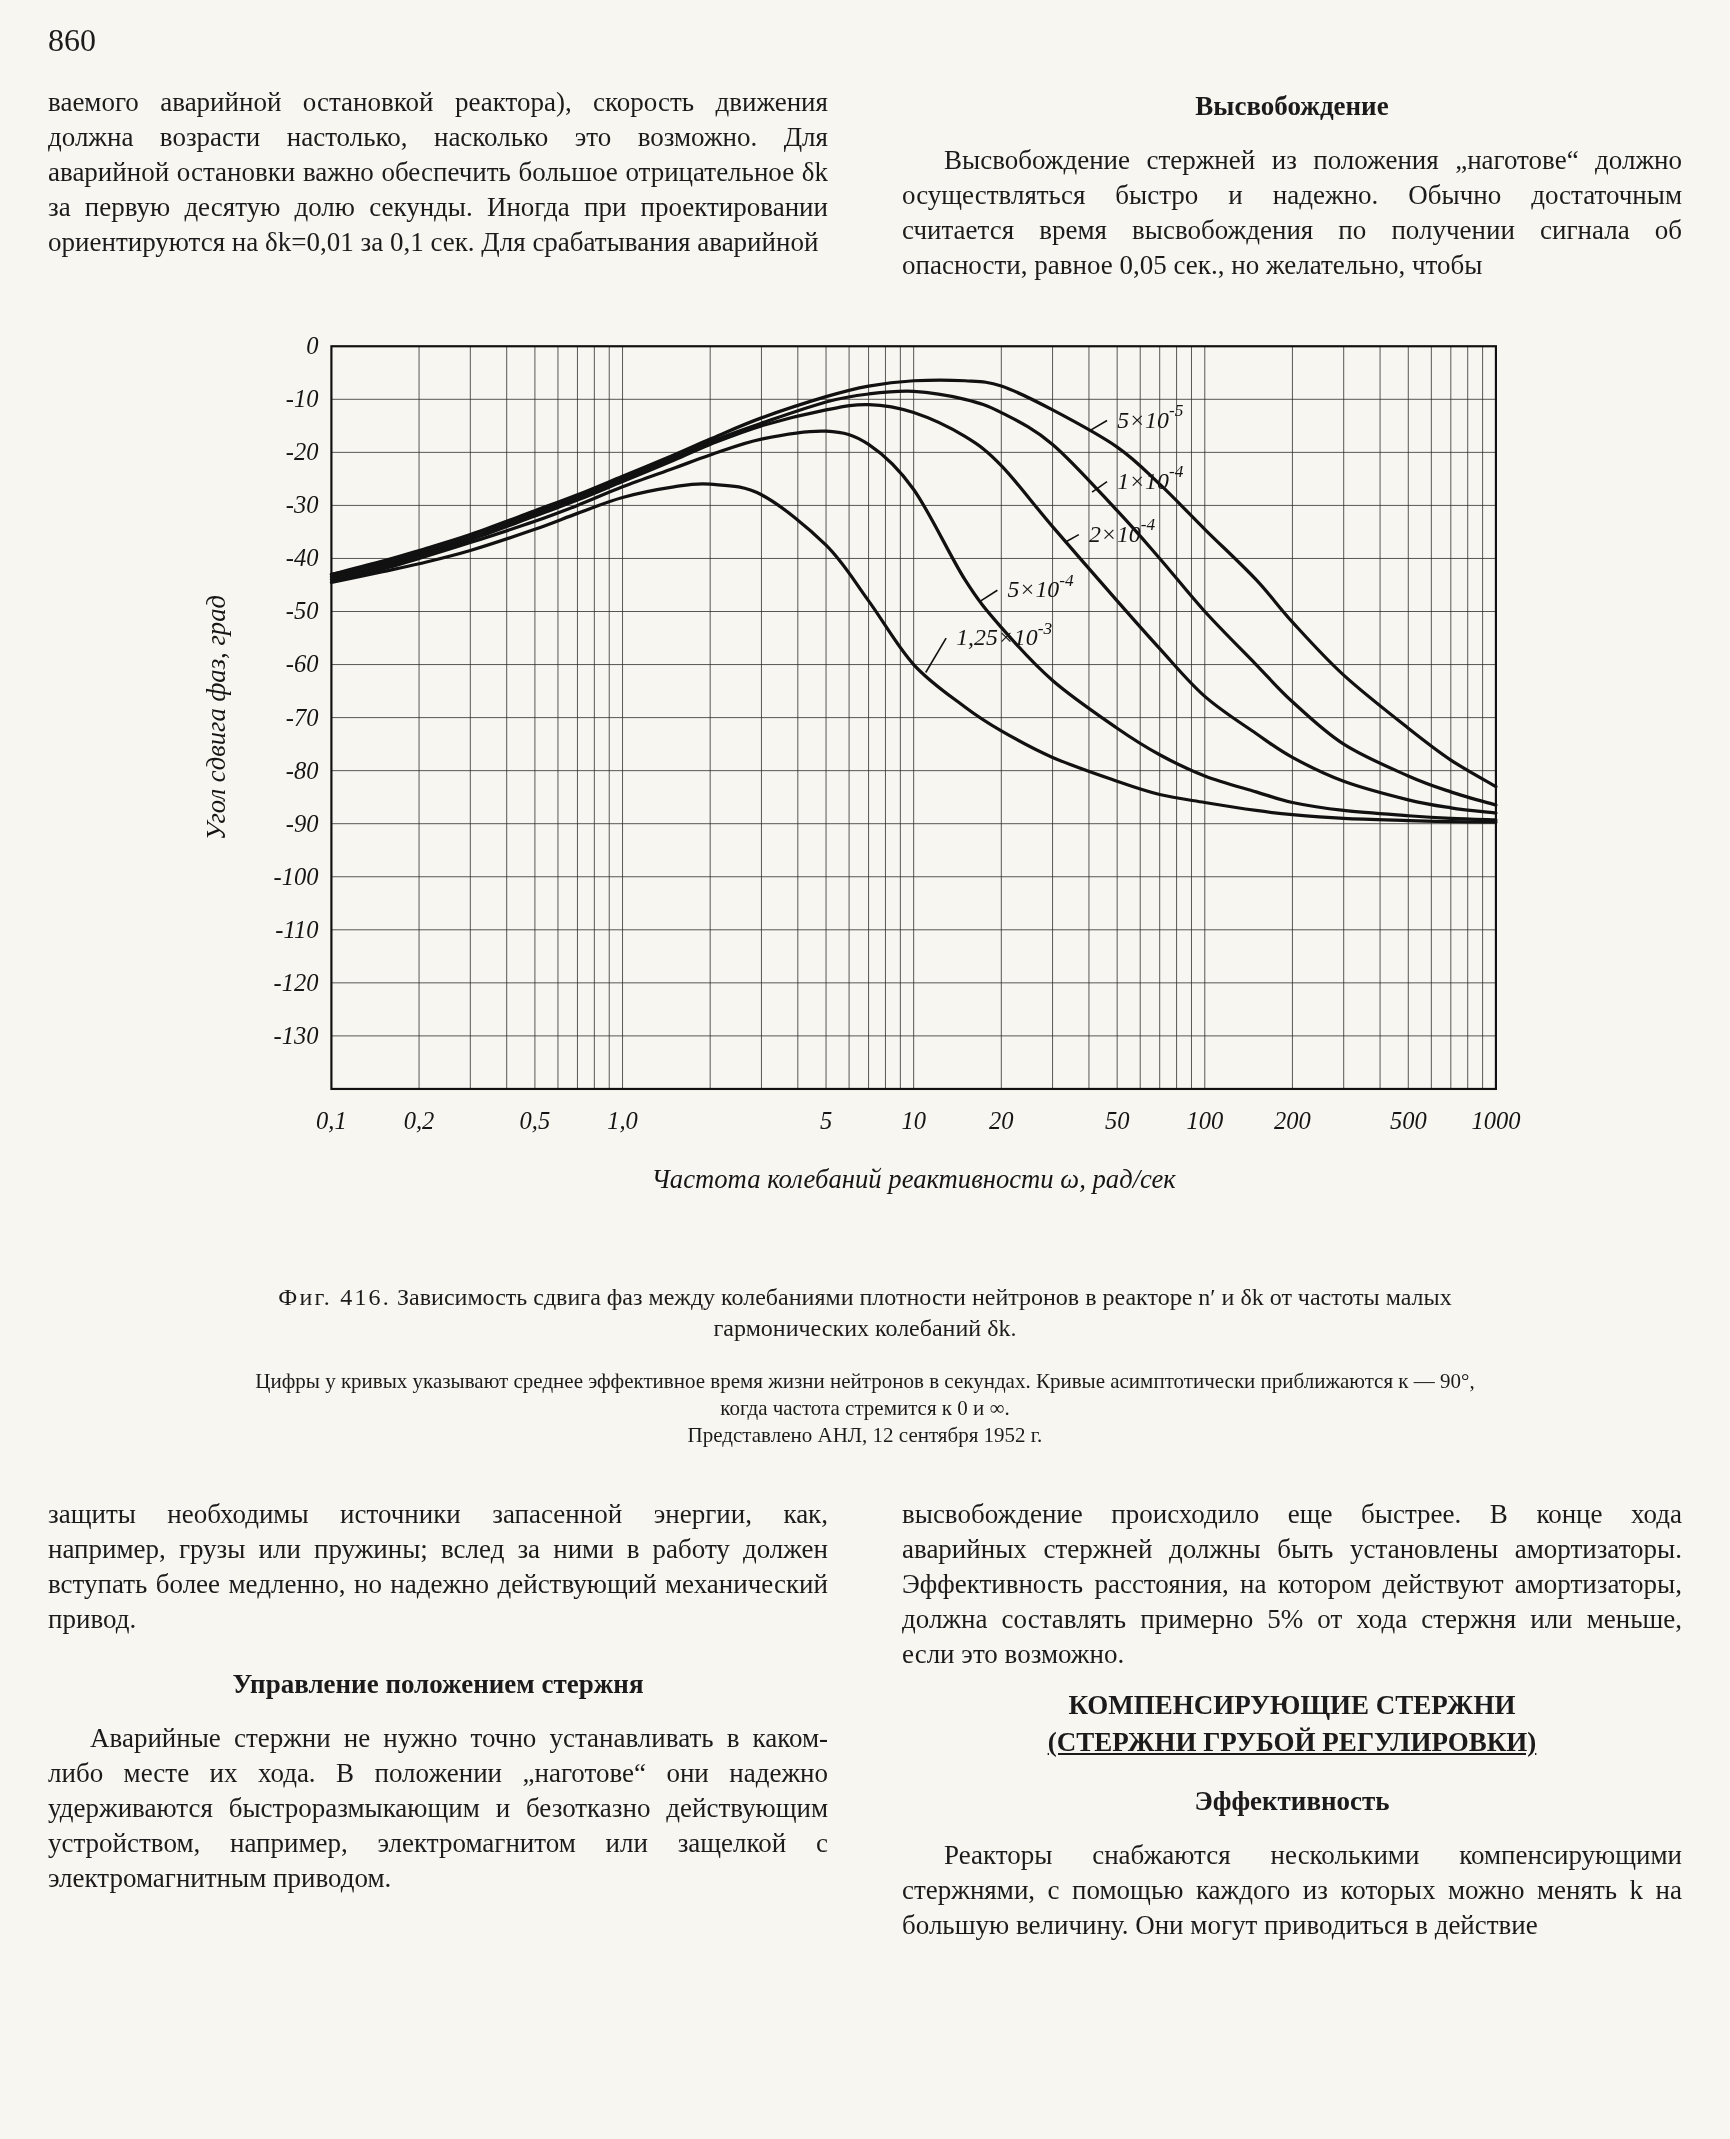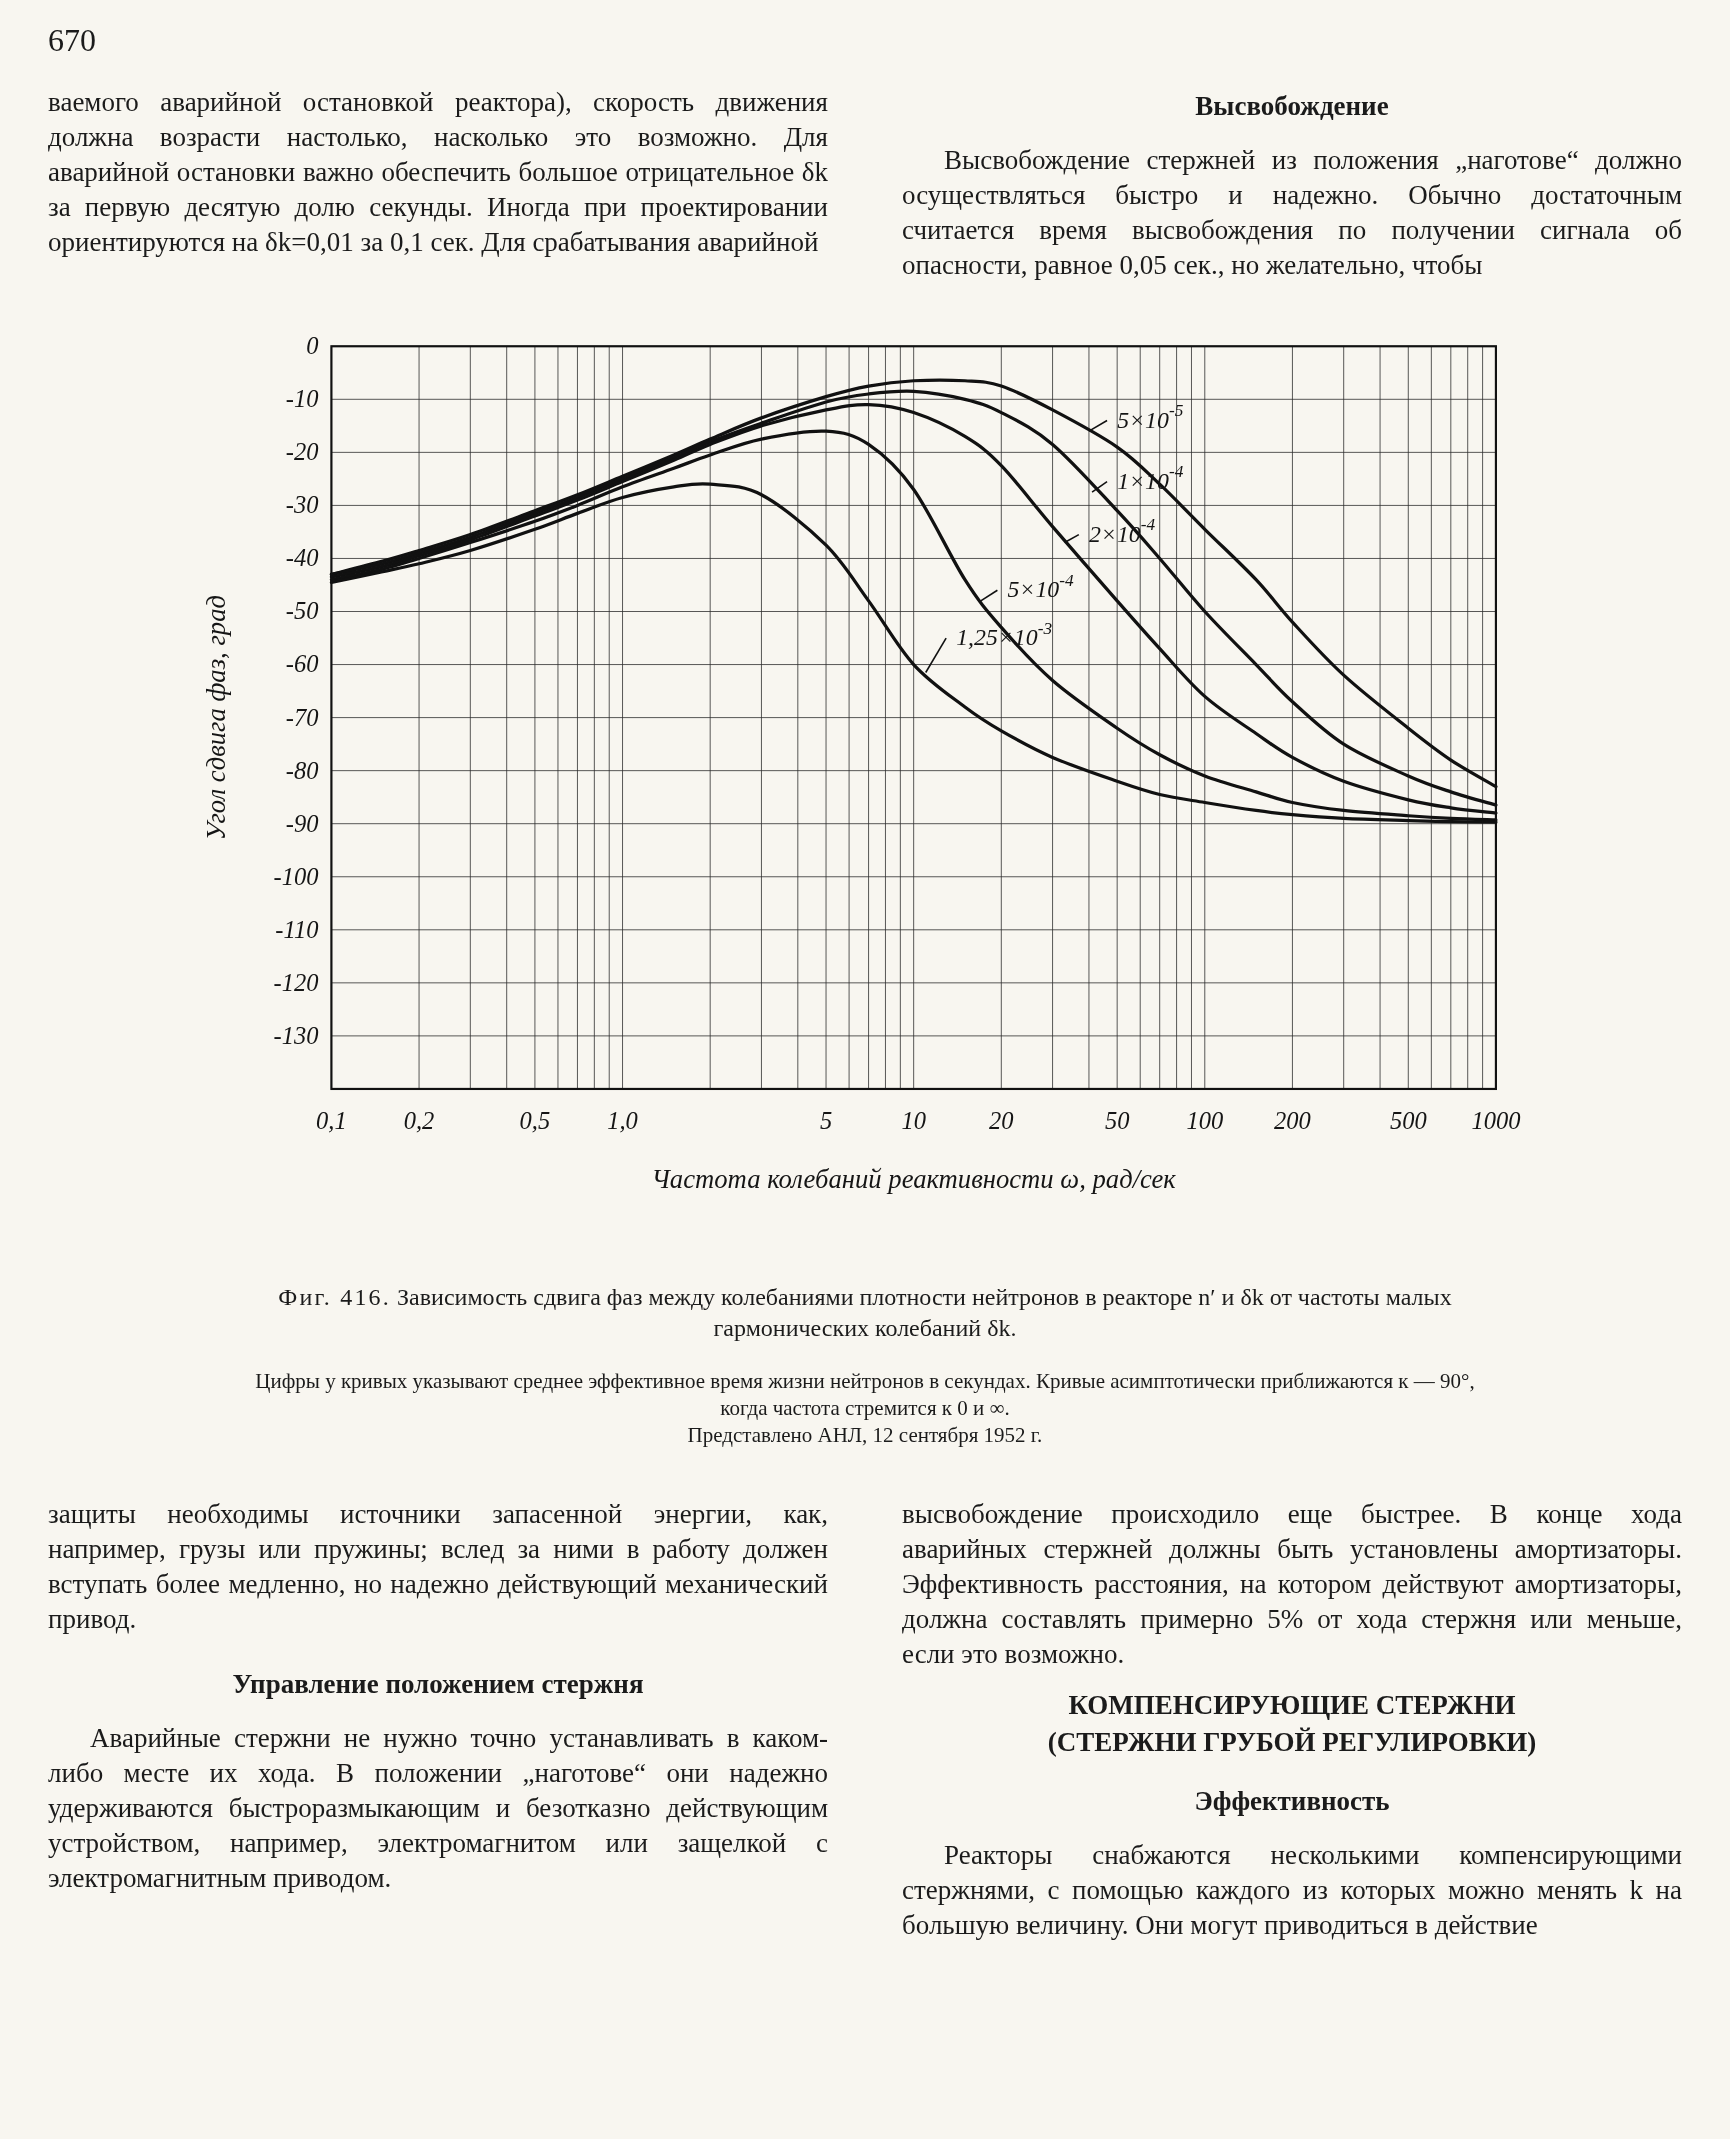--- a/index.html
+++ b/index.html
@@ -15,21 +15,21 @@
     font-weight:bold;font-size:24px;letter-spacing:1.1px;}
   .cols{display:flex;justify-content:space-between;}
   .cols-top{margin-top:20px;}
   .cols-bottom{margin-top:48px;}
   .col{width:780px;font-size:27px;line-height:35px;}
   .just{text-align:justify;margin:0;}
   .indent{text-indent:42px;}
   h3{font-size:27px;font-weight:bold;text-align:center;margin:30px 0 19px;}
   h3.first{margin-top:4.3px;}
   h3.tight{margin:16px 0 0;}
-  h3.tight2{margin:1.4px 0 0;}
+  h3.tight2{margin:1.4px 0 0;text-decoration:underline;}
   h3.sub{margin:24.5px 0 19px;}
   figure{margin:38px 0 0;text-align:center;}
   svg text{font-family:"Liberation Serif","DejaVu Serif",serif;font-style:italic;fill:#151515;}
   .grid{stroke:#2e2e2e;stroke-width:1.1;}
   .frame{stroke:#111;stroke-width:3;fill:none;}
   .curve{fill:none;stroke:#111;stroke-width:4.5;stroke-linecap:round;}
   .leader{stroke:#111;stroke-width:2.2;}
   .ytick{font-size:34px;text-anchor:end;}
   .xtick{font-size:34px;text-anchor:middle;}
   .curve-label{font-size:33px;}
@@ -38,21 +38,21 @@
   .fig-label{letter-spacing:2.2px;}
   .note{width:1241px;margin:24px auto 0;font-size:21px;line-height:27px;text-align:center;}
   .note2{margin-top:0;}
 </style>
 </head>
 <body>
 
 <div class="page">
 
   <div class="header">
-    <span class="pagenum">670</span>
+    <span class="pagenum">860</span>
   </div>
 
   <div class="cols cols-top">
     <div class="col">
       <p class="just">ваемого аварийной остановкой реактора), скорость движения должна возрасти настолько, насколько это возможно. Для аварийной остановки важно обеспечить большое отрицательное δk за первую десятую долю секунды. Иногда при проектировании ориентируются на δk=0,01 за 0,1 сек. Для срабатывания аварийной</p>
     </div>
     <div class="col">
       <h3 class="first">Высвобождение</h3>
       <p class="just indent">Высвобождение стержней из положения „наготове“ должно осуществляться быстро и надежно. Обычно достаточным считается время высвобождения по получении сигнала об опасности, равное 0,05 сек., но желательно, чтобы</p>
     </div>

